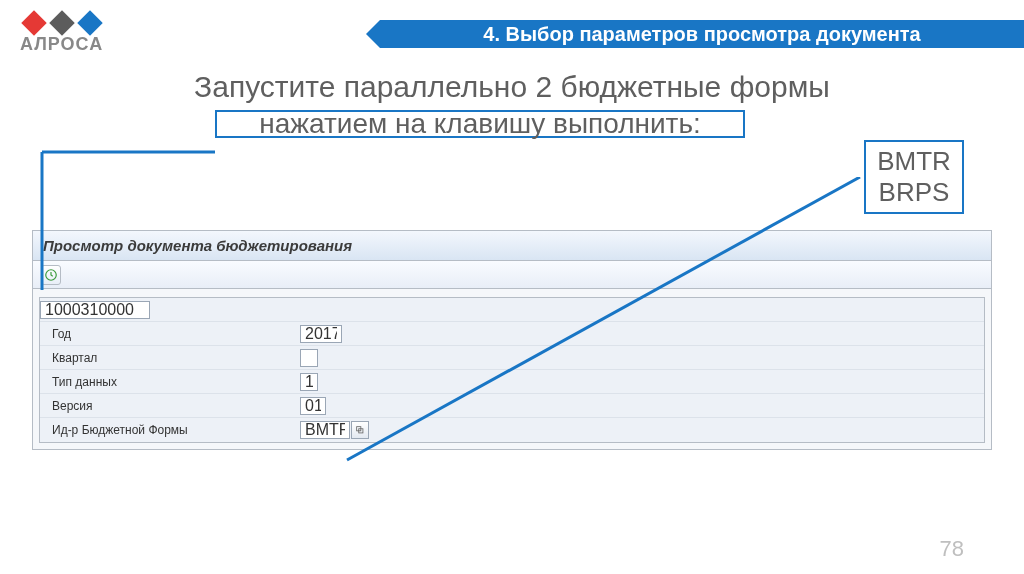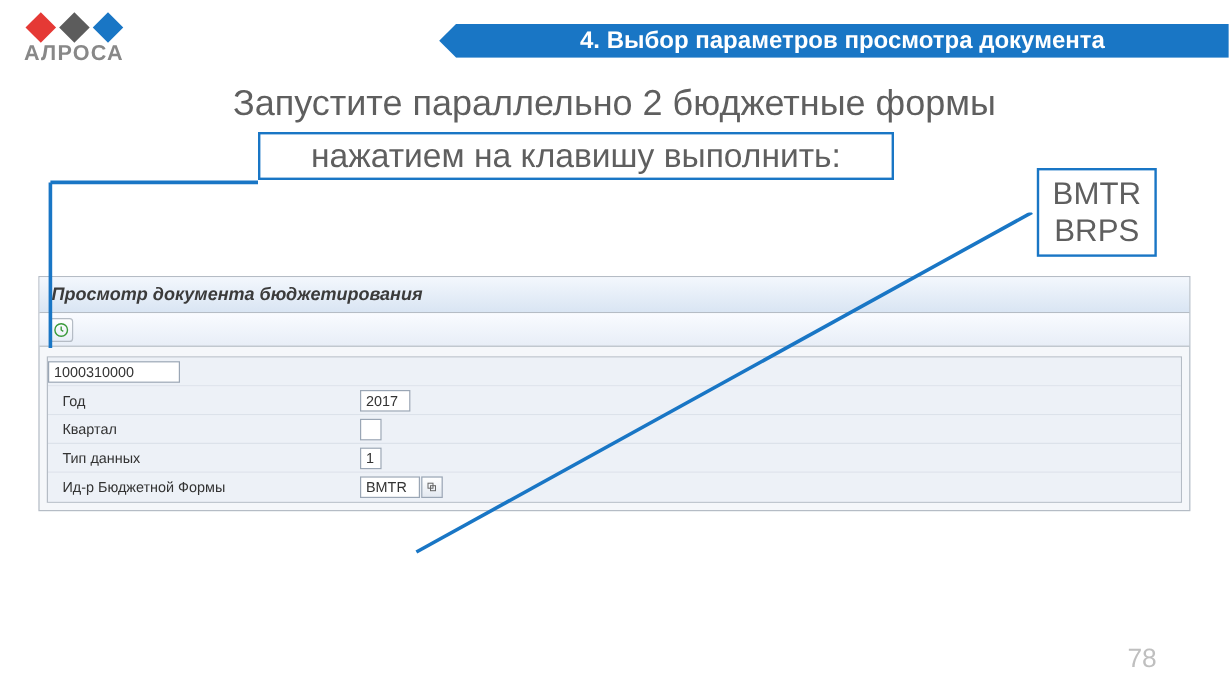--- a/index.html
+++ b/index.html
@@ -73,21 +73,21 @@
     left: 0; right: 0;
     text-align: center;
     font-size: 30px;
     color: #5f5f5f;
   }
   .instr-box {
     position: absolute;
     top: 110px;
     left: 215px;
     width: 530px;
-    height: 40px;
+    height: 28px;
     border: 2px solid #1976c5;
     display: flex;
     align-items: center;
     justify-content: center;
     font-size: 28px;
     color: #5f5f5f;
   }
 
   
   .code-box {
@@ -169,21 +169,21 @@
   .form-label {
     width: 260px;
     padding-left: 12px;
     font-size: 12px;
     color: #333;
   }
   .form-input {
     height: 18px;
     border: 1px solid #9aa6b5;
     background: #fff;
-    font-size: 12px;
+    font-size: 16px;
     padding: 0 4px;
     color: #333;
   }
   .w-sp { width: 110px; }
   .w-year { width: 42px; }
   .w-quarter { width: 18px; }
   .w-type { width: 18px; }
   .w-ver { width: 26px; }
   .w-form { width: 50px; }
 
@@ -267,20 +267,24 @@
     <div class="form-row">
       <div class="form-label">Квартал</div>
       <input class="form-input w-quarter" value="" style="">
     </div>
 
     <div class="form-row">
       <div class="form-label">Тип данных</div>
       <input class="form-input w-type" value="1" style="">
     </div>
 
+    <div class="form-row">
+      <div class="form-label">Версия</div>
+      <input class="form-input w-ver" value="01" style="">
+    </div>
 
     <div class="form-row">
       <div class="form-label">Ид-р Бюджетной Формы</div>
       <input class="form-input w-form" value="BMTR" style="">
       <div class="dropdown-btn">
         <svg viewBox="0 0 24 24">
           <rect x="4" y="4" width="10" height="10" fill="none" stroke="#666" stroke-width="2"></rect>
           <rect x="9" y="9" width="10" height="10" fill="none" stroke="#666" stroke-width="2"></rect>
         </svg>
       </div>

